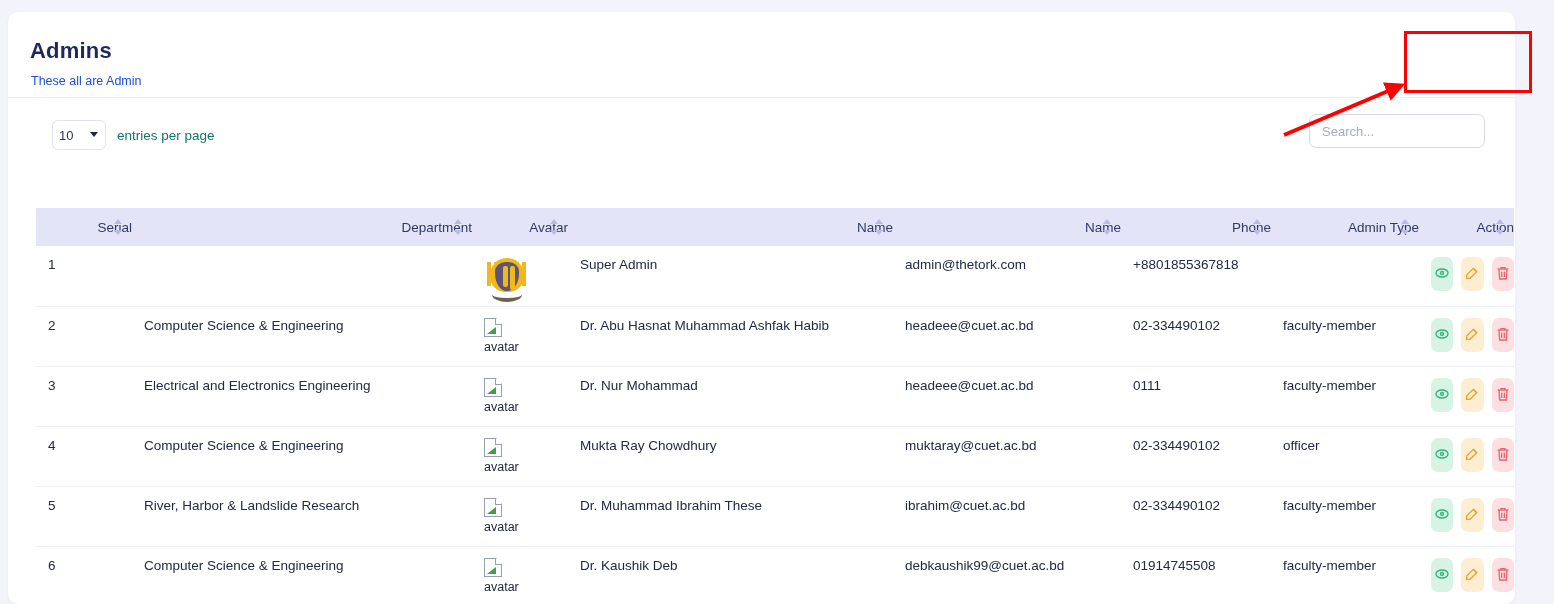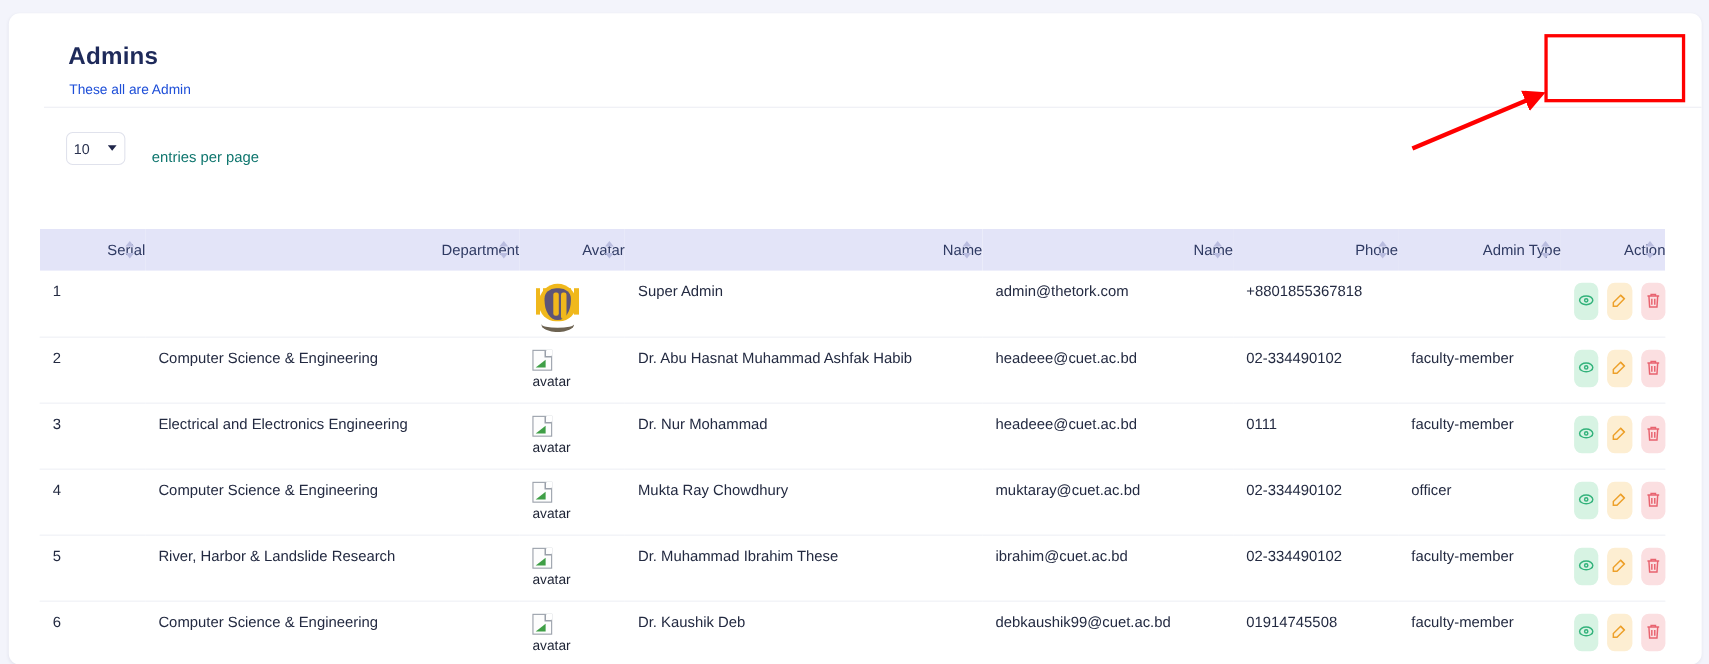--- a/index.html
+++ b/index.html
@@ -19,21 +19,20 @@
   .card {
     position: absolute;
     left: 8px;
     top: 12px;
     width: 1507px;
     height: 592px;
     background: #ffffff;
     border-radius: 10px;
     box-shadow: 0 1px 3px rgba(20,24,60,.06);
     overflow: hidden;
-    padding-left: 32px;
   }
 
   
   .card-head {
     position: relative;
     height: 86px;
     border-bottom: 1px solid #edeef4;
     box-sizing: border-box;
   }
   .page-title {
@@ -69,25 +68,25 @@
     letter-spacing: .2px;
   }
 
   
   .controls {
     position: relative;
     height: 66px;
   }
   .entries-wrap {
     position: absolute;
-    left: 20px;
+    left: 44px;
     top: 22px;
     display: flex;
-    align-items: flex-end;
-    gap: 24px;
+    align-items: center;
+    gap: 11px;
   }
   .entries-select {
     appearance: none;
     -webkit-appearance: none;
     background: #ffffff;
     border: 1px solid #e0e2ec;
     border-radius: 6px;
     width: 54px;
     height: 30px;
     padding: 0 6px;
@@ -329,20 +328,21 @@
   <div class="controls">
     <div class="entries-wrap">
       <span class="select-holder">
         <select class="entries-select">
           <option>10</option>
         </select>
         <span class="select-caret"></span>
       </span>
       <span class="entries-label">entries per page</span>
     </div>
+    <input class="search-input" type="text" placeholder="Search..." style="">
   </div>
 
   <div class="table-wrap">
     <table class="admins">
       <colgroup>
         <col class="col-serial">
           <col class="col-dept">
           <col class="col-avatar">
           <col class="col-name">
         <col class="col-email">

